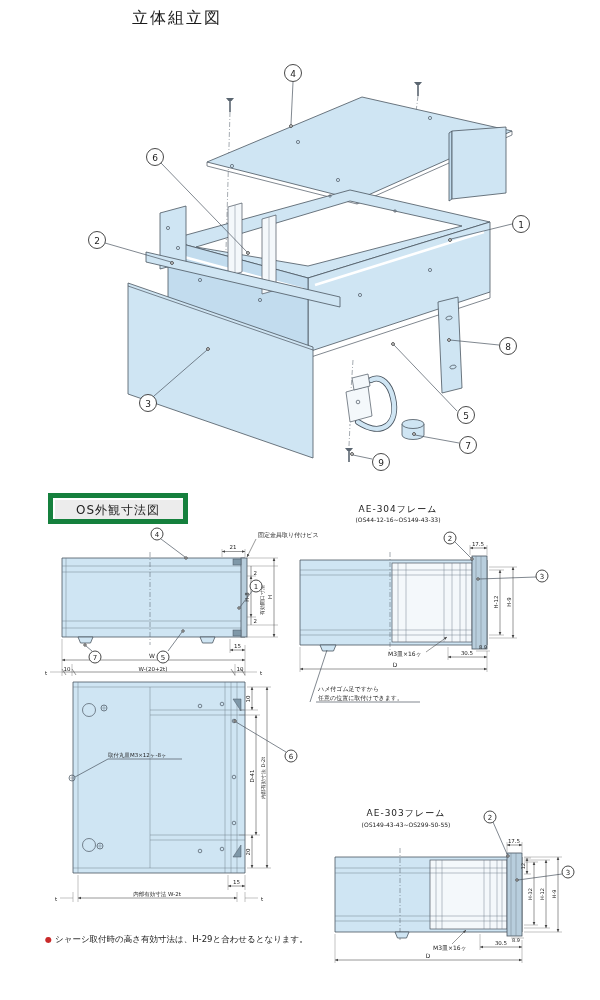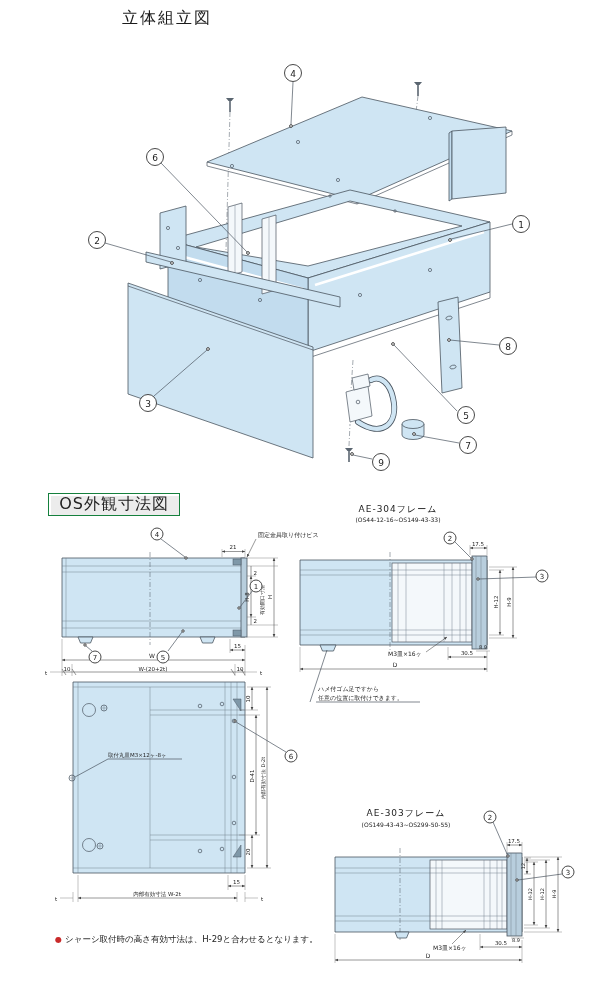--- a/index.html
+++ b/index.html
@@ -1,27 +1,27 @@
 <!DOCTYPE html>
 <html><head>
 <meta charset="utf-8">
 <style>
   html,body{margin:0;padding:0;background:#fff;}
   .page{position:relative;width:600px;height:1000px;background:#fff;overflow:hidden;
         font-family:"DejaVu Sans","Liberation Sans",sans-serif;color:#222;}
-  .main-title{position:absolute;left:122px;top:8px;font-size:16px;font-weight:500;
+  .main-title{position:absolute;left:132px;top:8px;font-size:16px;font-weight:500;
               letter-spacing:2px;color:#1c1c1c;}
   .section-box{position:absolute;left:48px;top:493px;width:130px;height:21px;
-               border:1px solid #15803d;background:#ececec;display:flex;align-items:flex-end;
-               justify-content:center;font-size:16px;letter-spacing:1px;z-index:3;
+               border:5px solid #15803d;background:#ececec;display:flex;align-items:flex-end;
+               justify-content:center;font-size:12px;letter-spacing:1px;z-index:3;
                box-shadow:2px 2px 0 #fff inset;}
   svg{position:absolute;left:0;}
   .svg-assembly{top:40px;}
   .svg-dims{top:490px;}
-  .notes{position:absolute;left:55px;top:930px;z-index:4;}
+  .notes{position:absolute;left:45px;top:930px;z-index:4;}
   .note{font-size:8.5px;line-height:19px;white-space:nowrap;color:#222;}
   .bullet{color:#c92a2a;margin-right:3px;font-size:8px;}
   
   .part{fill:#cfe5f3;stroke:#4a5560;stroke-width:0.8;stroke-linejoin:round;}
   .part2{fill:#c2dcee;stroke:#4a5560;stroke-width:0.8;stroke-linejoin:round;}
   .cap{fill:#b8cedd;stroke:#4a5560;stroke-width:0.8;}
   .white{fill:#f4f8fb;stroke:#4a5560;stroke-width:0.7;}
   .ln{stroke:#4a5560;stroke-width:0.7;fill:none;}
   .thin{stroke:#6b7a87;stroke-width:0.45;fill:none;}
   .dash{stroke:#5a6570;stroke-width:0.55;fill:none;stroke-dasharray:5 2 1 2;}

